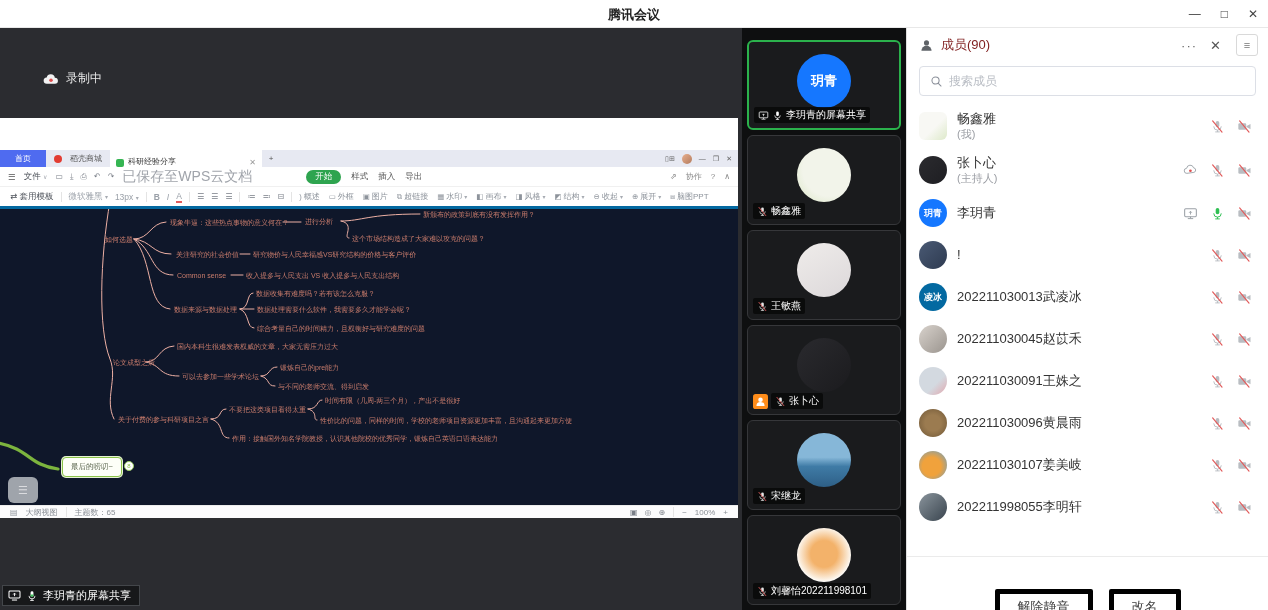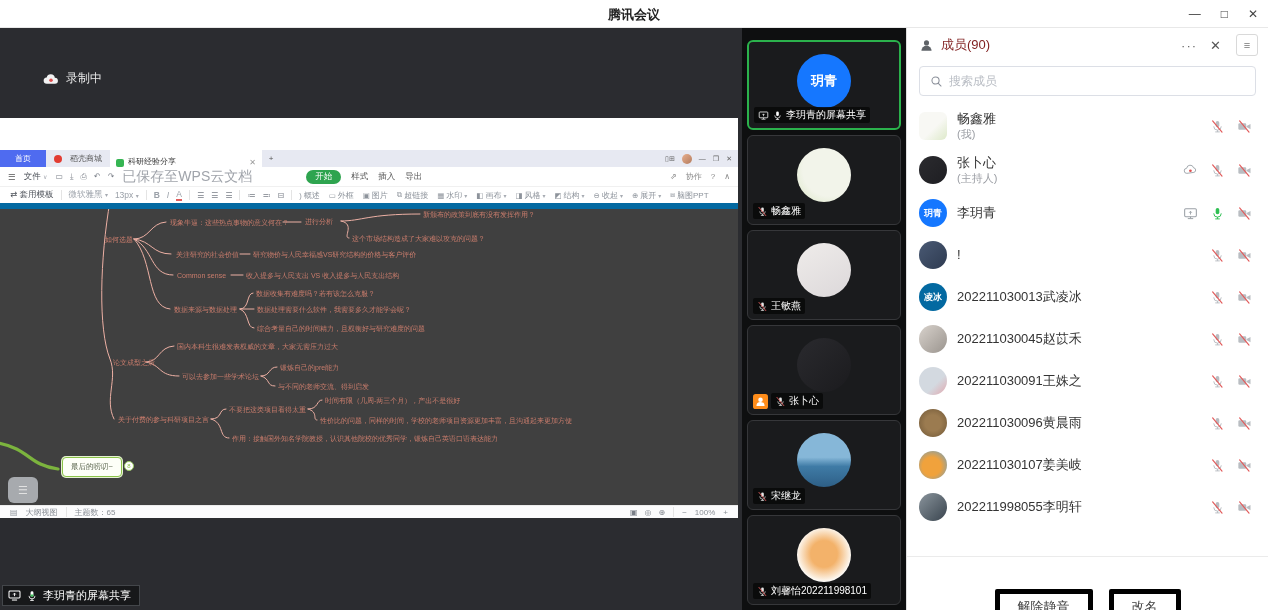--- a/index.html
+++ b/index.html
@@ -32,28 +32,28 @@
   .wps-winicons { display:flex; align-items:center; gap:7px; padding-right:6px; color:#666; font-size:7px; }
   .mini-avatar { width:10px; height:10px; border-radius:50%; background:linear-gradient(135deg,#e8b08e,#b37b5e); }
 
   .wps-menu { height:20px; background:#fff; border-bottom:1px solid #f0f0f0; display:flex; align-items:center; font-size:8.5px; color:#555; padding:0 8px; gap:8px; white-space:nowrap; }
   .menu-icons { display:flex; gap:7px; color:#7a7f88; font-size:8px; }
   .saved { color:#a0a4ab; font-size:14px; }
   .ribbon { display:flex; align-items:center; gap:10px; margin-left:46px; }
   .ribbon .pill { background:#2ea44f; color:#fff; border-radius:8px; padding:1px 9px; }
   .menu-right { margin-left:auto; display:flex; align-items:center; gap:9px; color:#888; font-size:8px; }
 
-  .wps-format { height:22px; background:#fff; border-bottom:6px solid #0369a1; display:flex; align-items:center; gap:7px; padding:0 10px; font-size:8.5px; color:#9aa0a8; white-space:nowrap; overflow:hidden; }
+  .wps-format { height:22px; background:#fff; border-bottom:3px solid #0369a1; display:flex; align-items:center; gap:7px; padding:0 10px; font-size:8.5px; color:#9aa0a8; white-space:nowrap; overflow:hidden; }
   .fmt-strong { color:#4a4f57; }
   .vdiv { width:1px; height:10px; background:#e4e4e4; }
   .tool { display:flex; align-items:center; gap:2px; color:#8d939b; }
   .tool .g { font-size:7.5px; }
   .caret { font-size:6px; color:#a7abb2; }
 
-  .wps-canvas { position:relative; flex:1; background:#404040; overflow:hidden; }
+  .wps-canvas { position:relative; flex:1; background:#0f172a; overflow:hidden; }
   .mm-lines { position:absolute; left:0; top:0; }
   .mm-t { position:absolute; font-size:7px; color:#c97c6c; white-space:nowrap; line-height:1; }
   .mm-green { position:absolute; border:1px solid #8bc34a; border-radius:4px; background:#fdfff8; color:#5f6a52; font-size:7.5px; padding:4px 8px; white-space:nowrap; box-shadow:0 0 0 1px #e6f2d2; }
   .mm-badge { position:absolute; width:10px; height:10px; border:1px solid #9ccc65; border-radius:50%; color:#8bc34a; font-size:6px; display:flex; align-items:center; justify-content:center; background:#fff; }
   .outline-btn { position:absolute; left:8px; top:268px; width:30px; height:26px; background:#b9bdc2; opacity:.85; border-radius:6px; color:#fff; display:flex; align-items:center; justify-content:center; font-size:11px; }
   .hbar { position:absolute; left:372px; top:314px; width:58px; height:4px; border-radius:2px; background:#c9ccd1; }
 
   .wps-status { height:13px; background:#fbfbfc; border-top:1px solid #ececec; display:flex; align-items:center; font-size:8px; color:#8a8f96; padding:0 10px; gap:8px; }
   .st-right { margin-left:auto; display:flex; align-items:center; gap:8px; }
 

